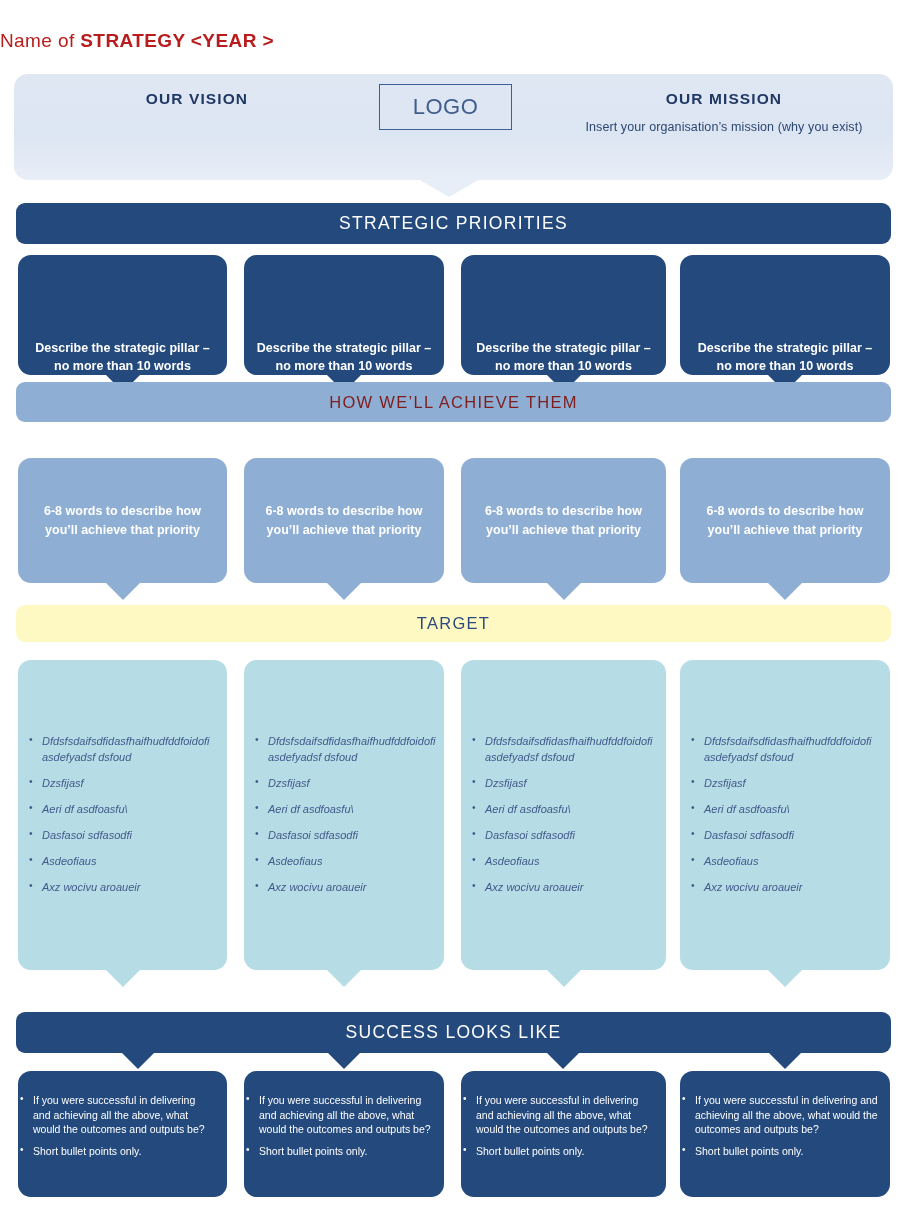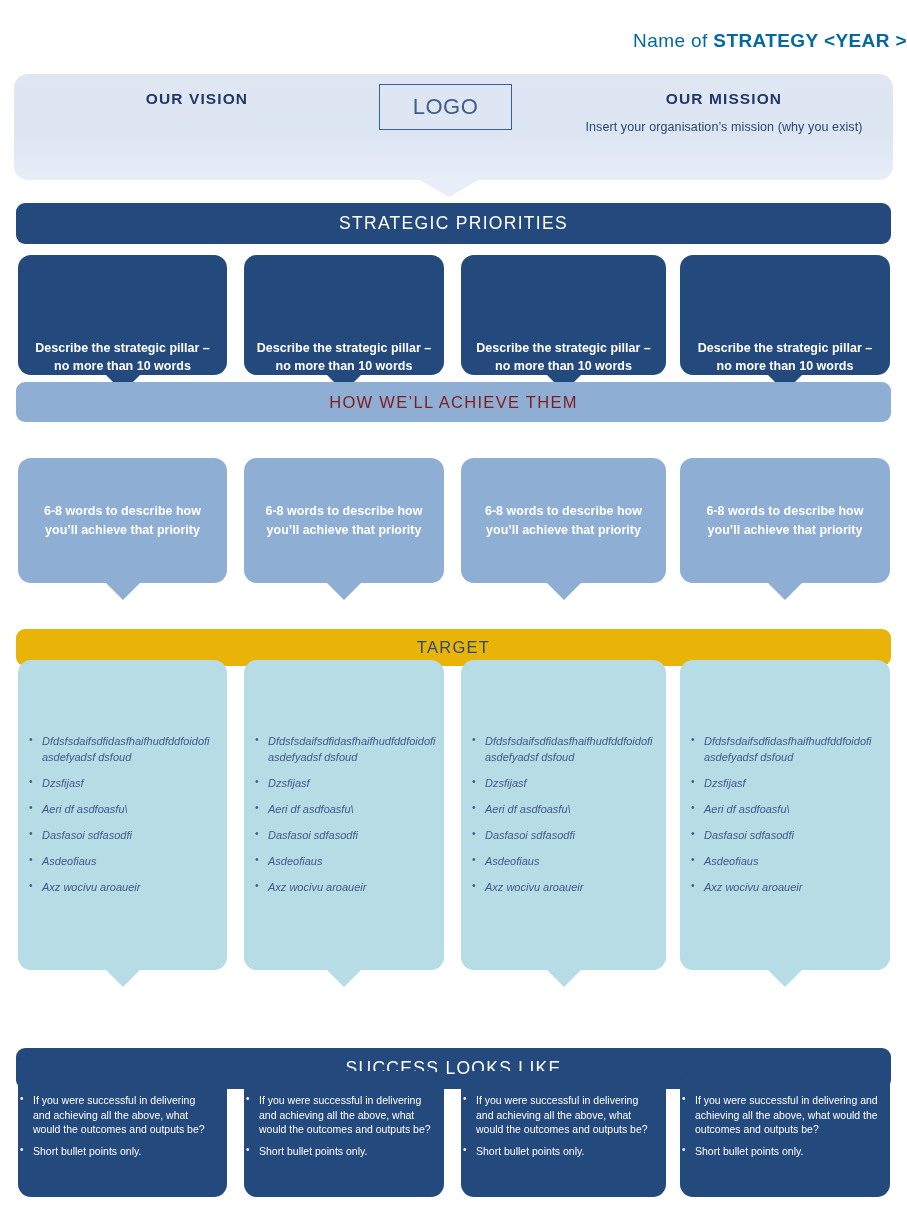--- a/index.html
+++ b/index.html
@@ -14,23 +14,23 @@
     font-family: "Liberation Sans", sans-serif;
     overflow: hidden;
   }
 
   
   .page-title {
     position: absolute;
     left: 0;
     top: 30px;
     width: 907px;
-    text-align: right;
+    text-align: left;
     font-size: 19px;
-    color: #0369a1;
+    color: #b91c1c;
     letter-spacing: .4px;
   }
   .page-title .strong { font-weight: bold; }
 
   
   .banner {
     position: absolute;
     left: 14px;
     top: 74px;
     width: 879px;
@@ -98,24 +98,24 @@
   .bar-priorities {
     top: 203px; height: 41px;
     background: #23497D; color: #ffffff; font-size: 17.5px;
   }
   .bar-how {
     top: 382px; height: 40px;
     background: #8FAED4; color: #7f1d1d; font-size: 16.5px;
   }
   .bar-target {
     top: 605px; height: 37px;
-    background: #eab308; color: #2B4B7E; font-size: 16.5px; margin-top: 24px;
+    background: #fef9c3; color: #2B4B7E; font-size: 16.5px;
   }
   .bar-success {
-    top: 1048px; height: 41px;
+    top: 1012px; height: 41px;
     background: #23497D; color: #ffffff; font-size: 17.5px;
   }
 
   
   .card {
     position: absolute;
     border-radius: 13px;
     box-sizing: border-box;
   }
   .card .tip {

